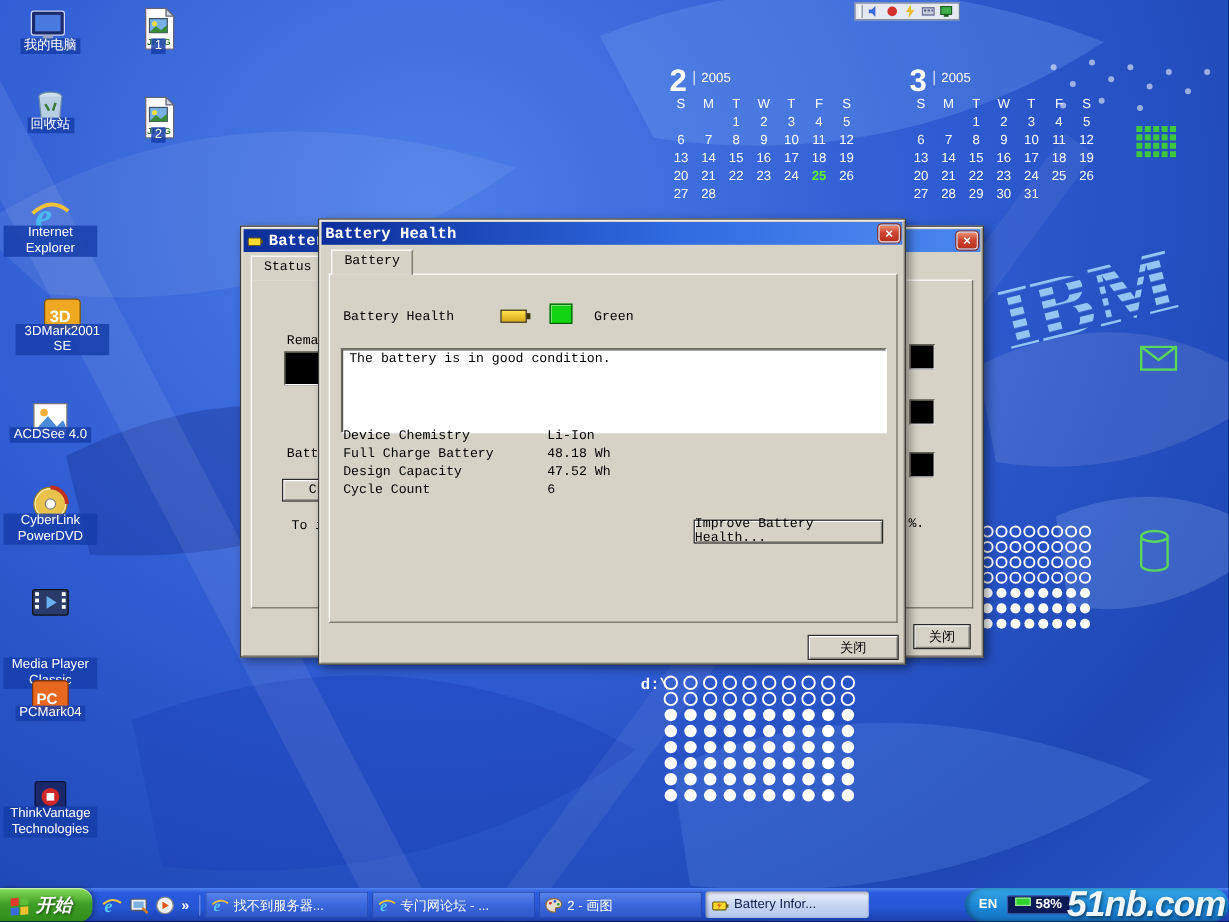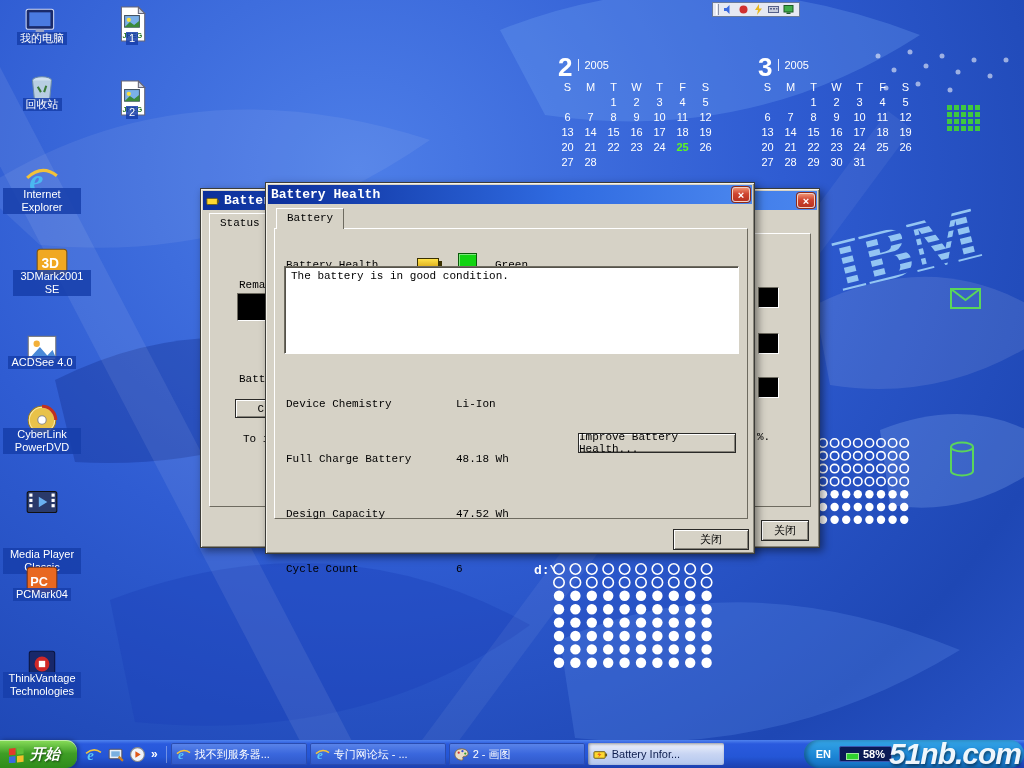--- a/index.html
+++ b/index.html
@@ -43,21 +43,21 @@
   .btn{position:absolute;z-index:4;background:#d6d2c6;border:1px solid #2a2a28;
     box-shadow:inset 1px 1px 0 #fff, inset -1px -1px 0 #86837a;
     font:11px "Liberation Mono",monospace;color:#000;display:flex;align-items:center;justify-content:center;cursor:default;}
   .blackbox{position:absolute;z-index:4;background:#000;border:1px solid;border-color:#6e6b60 #fff #fff #6e6b60;}
   .sunken{position:absolute;z-index:4;background:#fff;border:1px solid;border-color:#6e6b60 #fff #fff #6e6b60;
     box-shadow:inset 1px 1px 0 #55524a;font:11px "Liberation Mono",monospace;padding:3px 6px;overflow:hidden;}
   .swatch{position:absolute;z-index:4;width:19px;height:17px;background:#12d412;border:1px solid #0a5a0a;
     box-shadow:inset 1px 1px 0 rgba(255,255,255,.45);}
   .batticon{position:absolute;z-index:4;width:22px;height:11px;background:linear-gradient(#ffe24a,#d8a818);border:1px solid #3a3000;}
   .batticon::after{content:"";position:absolute;right:-4px;top:2px;width:3px;height:5px;background:#3a3000;}
-  .frow{display:flex;height:15px;align-items:center;font:11px "Liberation Mono",monospace;color:#000;margin-top:40px;}
+  .frow{display:flex;height:15px;align-items:center;font:11px "Liberation Mono",monospace;color:#000;}
   .frow:nth-child(5){margin-top:14px;}
   .fl{width:170px;}
   #bh-fields{position:absolute;left:20px;top:173px;z-index:4;width:430px;}
   
   #tray-toolbar{position:absolute;left:712px;top:2px;height:15px;z-index:40;display:flex;align-items:center;gap:4px;
     background:#e6e9f2;border:1px solid #6a7a9a;padding:0 5px 0 3px;}
   #tray-toolbar .grip{width:3px;height:11px;border-left:1px solid #fff;border-right:1px solid #8a92a8;}
   #tray-toolbar .mi{width:11px;height:11px;display:block;}
   
   #taskbar{position:absolute;left:0;bottom:0;width:1024px;height:28px;z-index:50;display:flex;align-items:center;
@@ -73,21 +73,21 @@
   .task{height:22px;width:136px;border-radius:2px;flex:0 0 auto;
     background:linear-gradient(#5c86ea,#3a67dd 50%,#2f58c8);box-shadow:inset 0 0 0 1px #2a4cb0;
     color:#fff;font:11px "Liberation Sans",sans-serif;display:flex;align-items:center;gap:4px;padding:0 5px;
     overflow:hidden;white-space:nowrap;cursor:default;}
   .task.active{background:linear-gradient(#eef2fc,#c8d5f3 50%,#b4c7ee);color:#0e1e4e;
     box-shadow:inset 1px 1px 3px rgba(0,0,0,.4);}
   .task .ti{width:15px;height:15px;flex:0 0 auto;}
   #tray{height:28px;margin-left:auto;display:flex;align-items:center;gap:8px;padding:0 132px 0 12px;
     background:linear-gradient(#35a6e8,#1b84d4 60%,#156fc0);box-shadow:inset 3px 0 4px rgba(0,0,0,.3);border-radius:14px;}
   #lang{color:#fff;font:bold 11px "Liberation Sans",sans-serif;}
-  #battbox{display:flex;align-items:flex-end;gap:4px;background:#0a1a55;border:1px solid #3a57b0;border-radius:2px;
+  #battbox{display:flex;align-items:flex-start;gap:4px;background:#0a1a55;border:1px solid #3a57b0;border-radius:2px;
     padding:1px 6px;color:#fff;font:bold 11px "Liberation Sans",sans-serif;}
   #battbox .bg1{width:13px;height:7px;background:#2fd22f;border:1px solid #9fe89f;position:relative;display:inline-block;}
   #watermark{position:absolute;right:3px;bottom:-3px;z-index:60;font:bold italic 30px "Liberation Sans",sans-serif;
     color:#fff;opacity:.93;letter-spacing:-1px;text-shadow:1px 2px 3px rgba(0,0,0,.55);pointer-events:none;}
 </style>
 </head>
 <body>
 
 <div id="screen">
 
@@ -543,21 +543,21 @@
     <div class="titlebar">
       <span class="t">Battery Health</span>
       <span class="xbtn">×</span>
     </div>
     <div class="tab" style="left:10px;top:25px">Battery</div>
     <div class="tabpage" style="left:8px;top:45px;width:474px;height:291px"></div>
     <span class="lbl" style="left:20px;top:76px">Battery Health</span>
     <div class="batticon" style="left:151px;top:75px"></div>
     <div class="swatch" style="left:192px;top:70px"></div>
     <span class="lbl" style="left:229px;top:76px">Green</span>
-    <div class="sunken" style="left:18px;top:83px;width:455px;height:88px">The battery is in good condition.</div>
+    <div class="sunken" style="left:18px;top:107px;width:455px;height:71px">The battery is in good condition.</div>
     <div id="bh-fields">
         <div class="frow">
           <span class="fl">Device Chemistry</span>
           <span class="fv">Li-Ion</span>
         </div>
         <div class="frow">
           <span class="fl">Full Charge Battery</span>
           <span class="fv">48.18 Wh</span>
         </div>
         <div class="frow">

